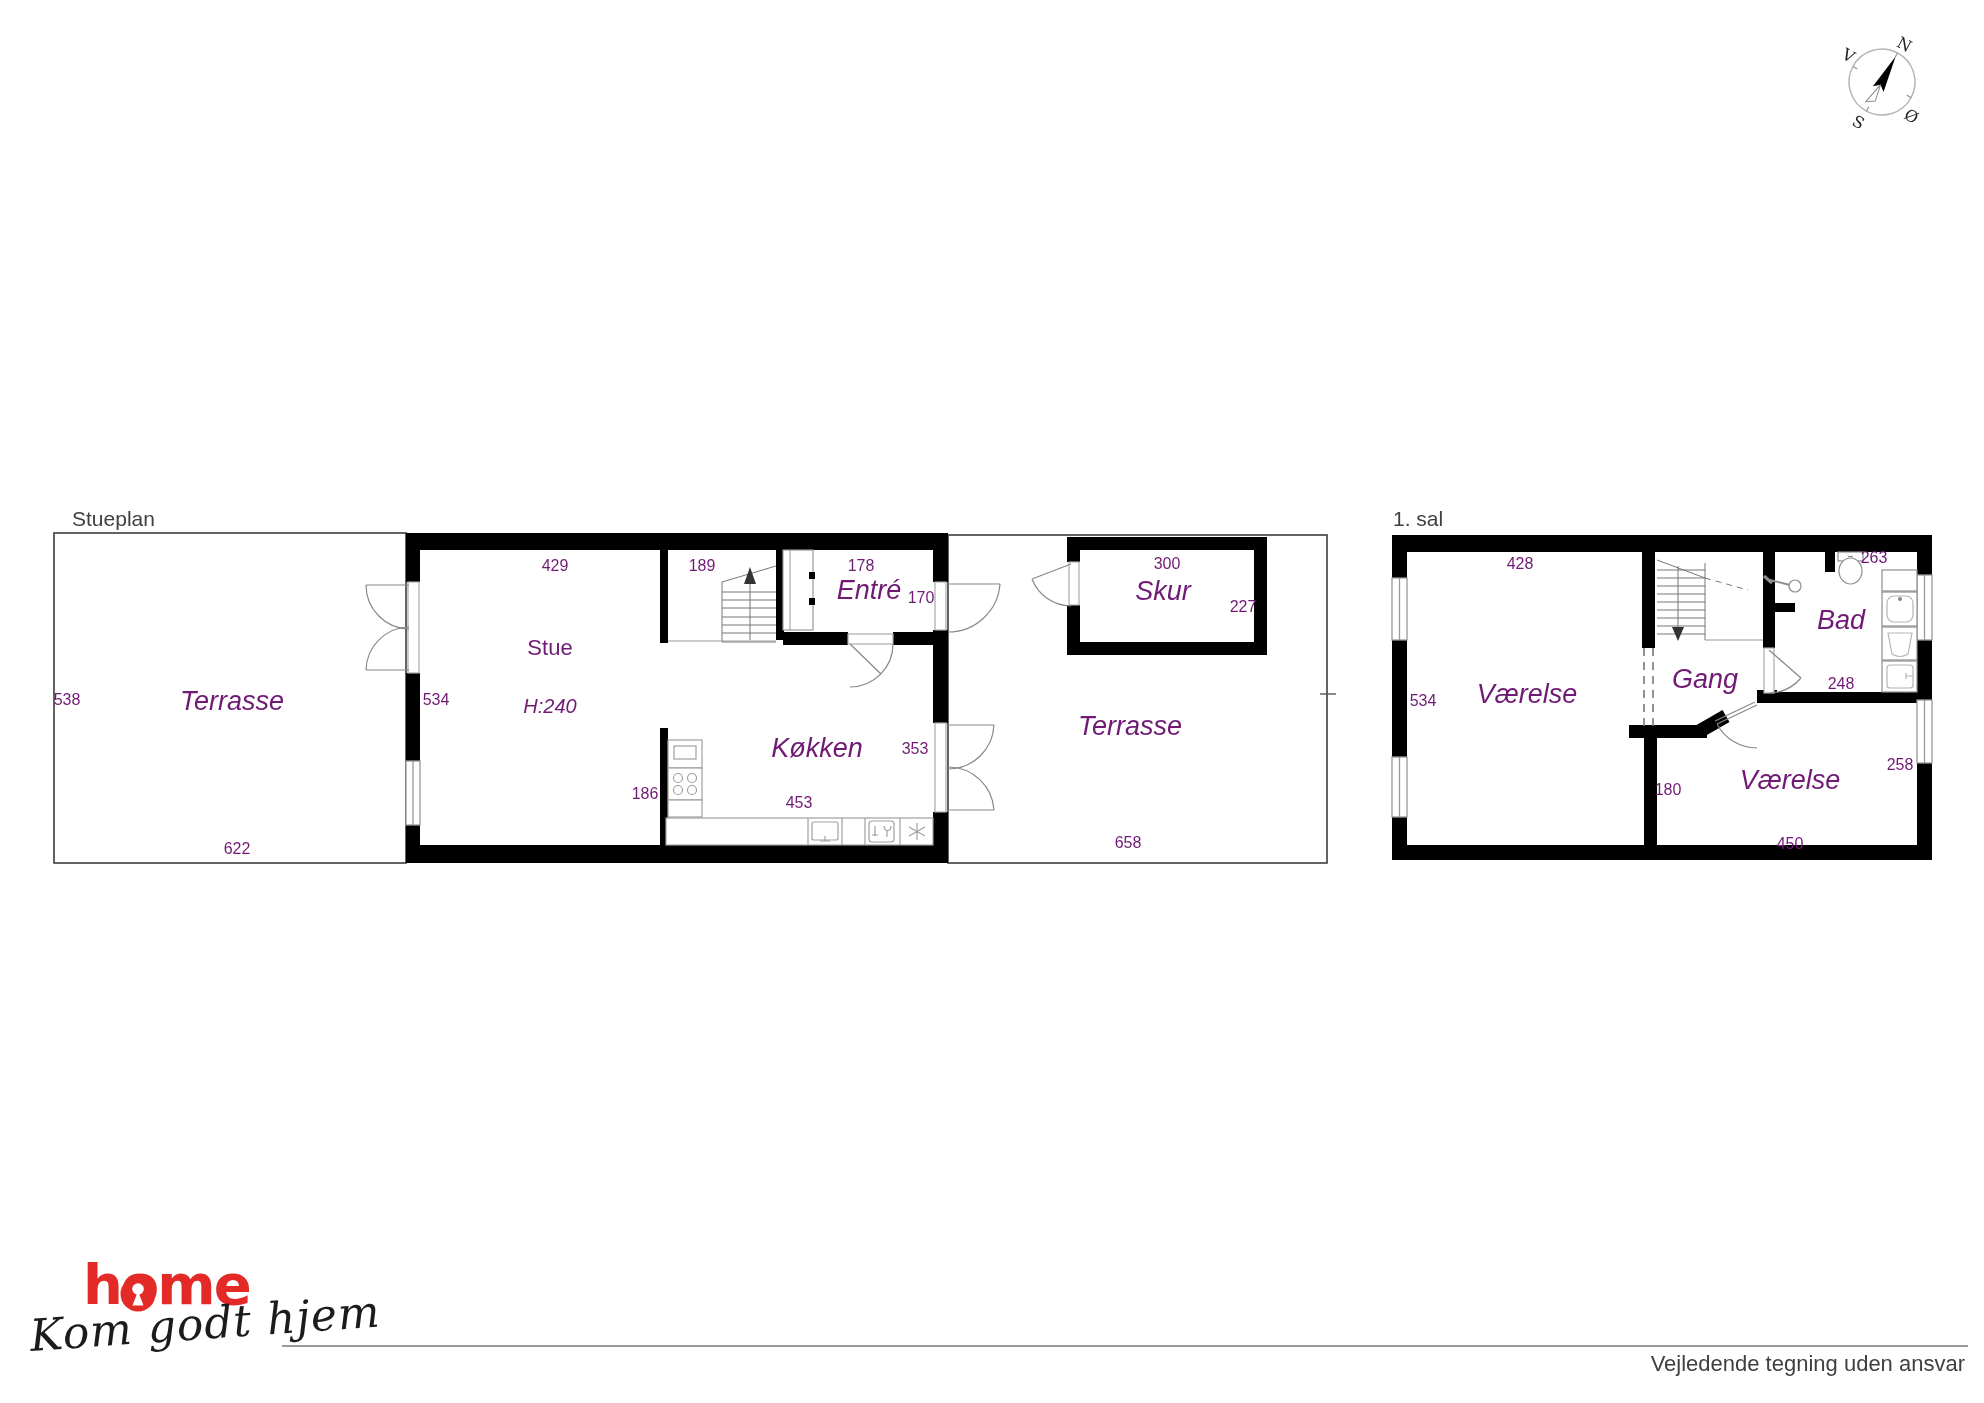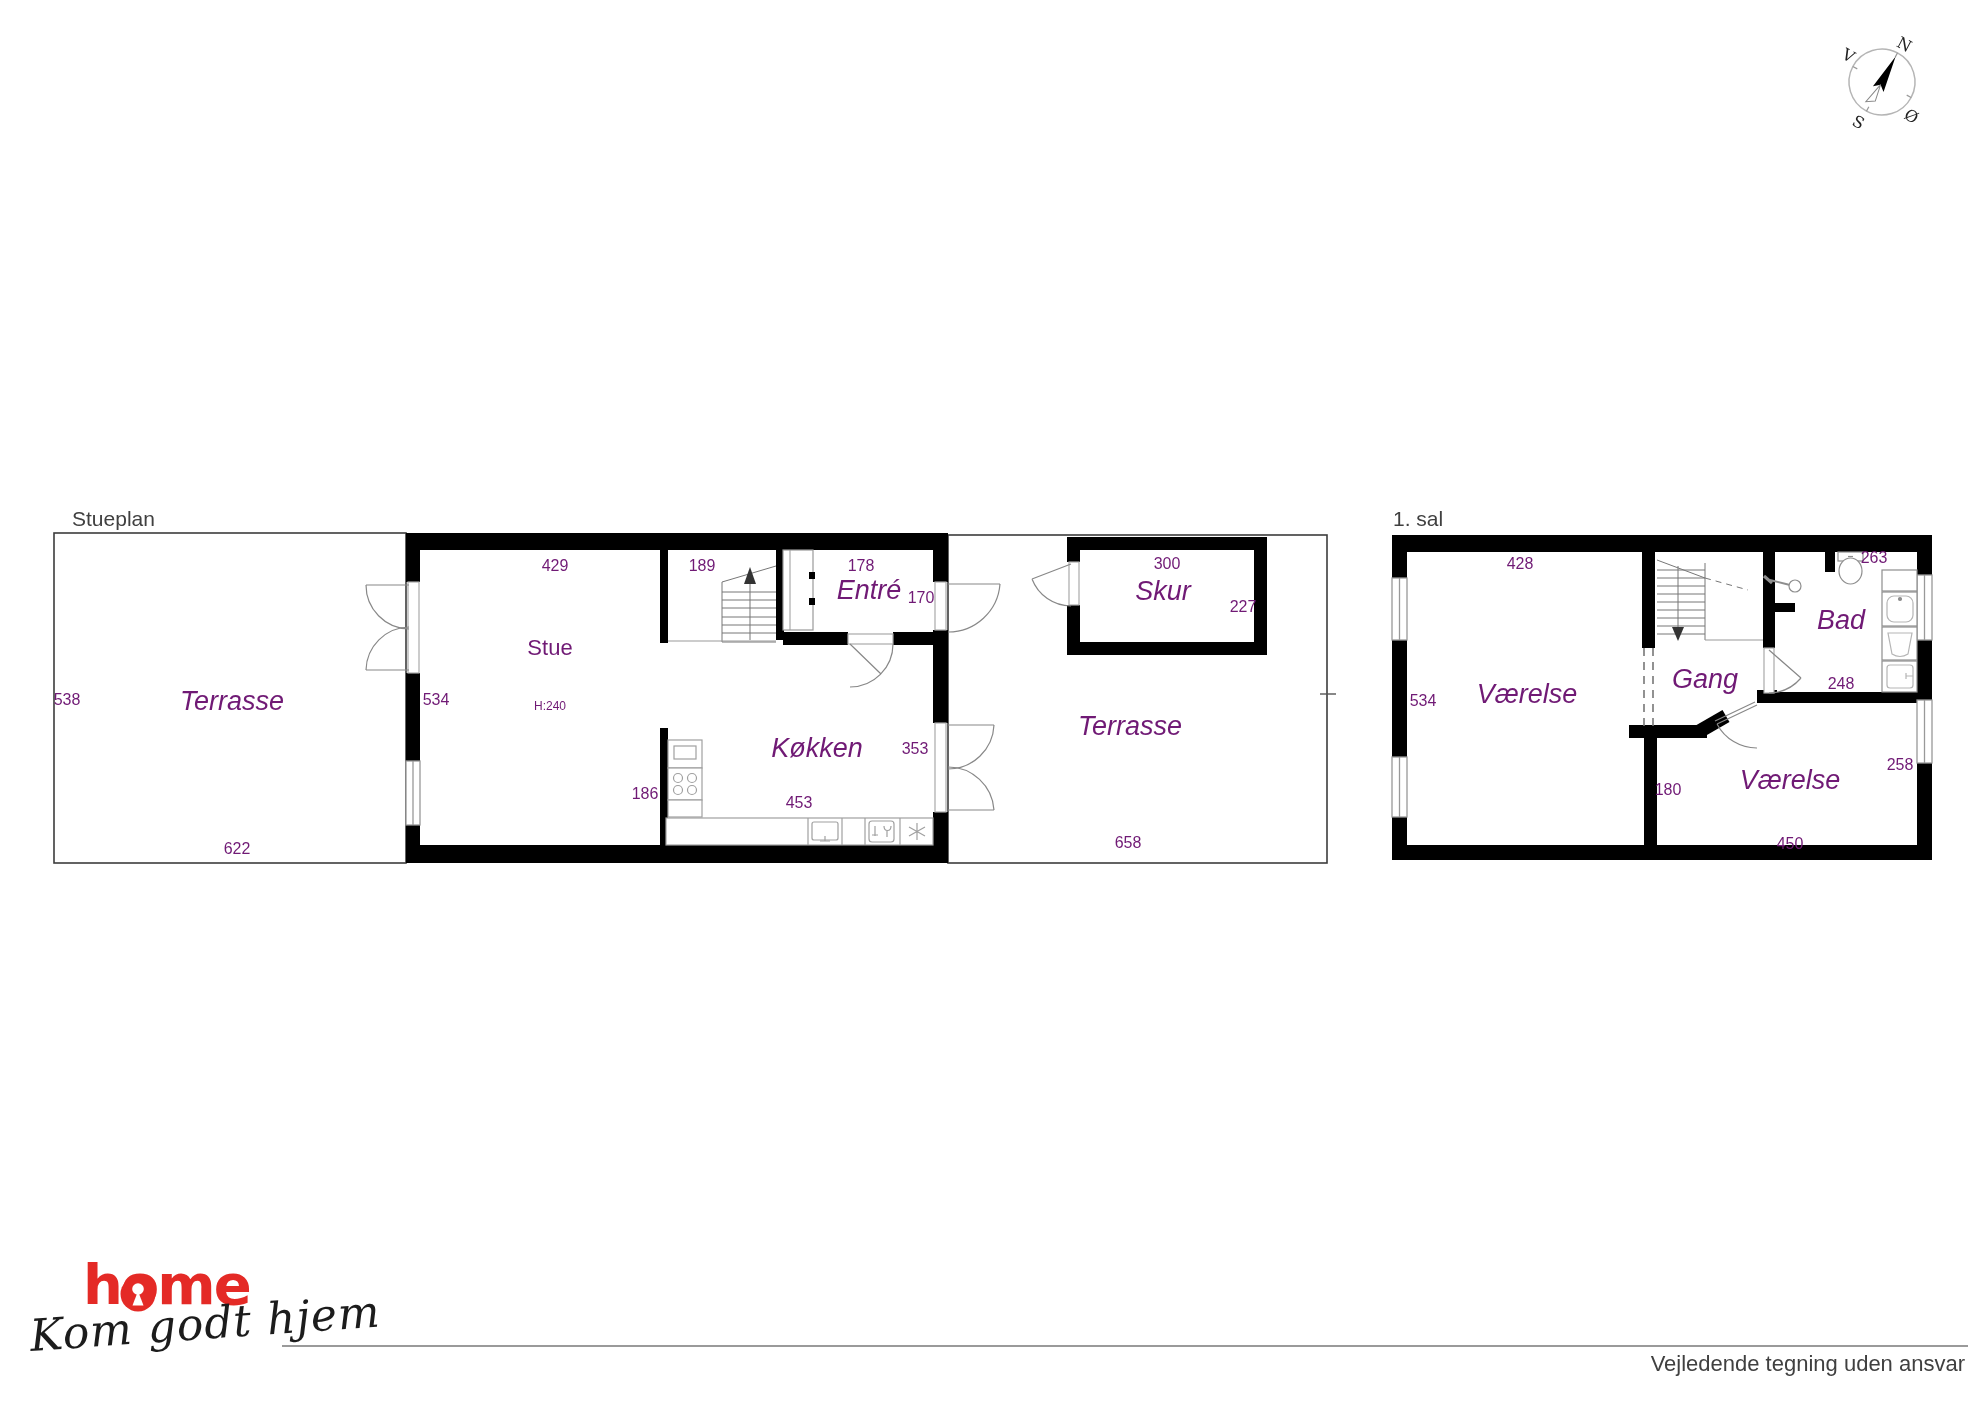--- a/index.html
+++ b/index.html
@@ -2,21 +2,21 @@
 <html><head>
 <meta charset="utf-8">
 <style>
   html,body{margin:0;padding:0;background:#fff;}
   .canvas{position:relative;width:1984px;height:1403px;background:#fff;overflow:hidden;
           font-family:"Liberation Sans",sans-serif;color:#111;}
   svg{position:absolute;left:0;top:0;}
   .lbl{position:absolute;transform:translate(-50%,-50%);font-size:16px;white-space:nowrap;color:#701a75;}
   .room{font-size:27px;font-style:italic;}
   .big{font-size:22px;}
-  .small{font-size:12px;}
+  .small{font-size:20px;font-style:italic;}
   .title{position:absolute;font-size:21px;color:#404040;white-space:nowrap;}
   .footer-line{position:absolute;left:282px;top:1345px;width:1686px;border-top:2px solid #9a9a9a;}
   .footer-text{position:absolute;right:19px;top:1351px;font-size:22px;color:#404040;white-space:nowrap;}
   .logo{position:absolute;left:83px;top:1257px;font-size:56px;font-weight:bold;
         letter-spacing:-2px;font-family:"DejaVu Sans",sans-serif;line-height:1;}
   .tagline{position:absolute;left:30px;top:1310px;font-size:44px;font-style:italic;
            font-family:"DejaVu Serif",serif;transform:rotate(-4deg);transform-origin:left center;
            color:#1c1c1c;letter-spacing:1px;}
   .keyhole{position:absolute;left:120px;top:1276px;}
 </style>

